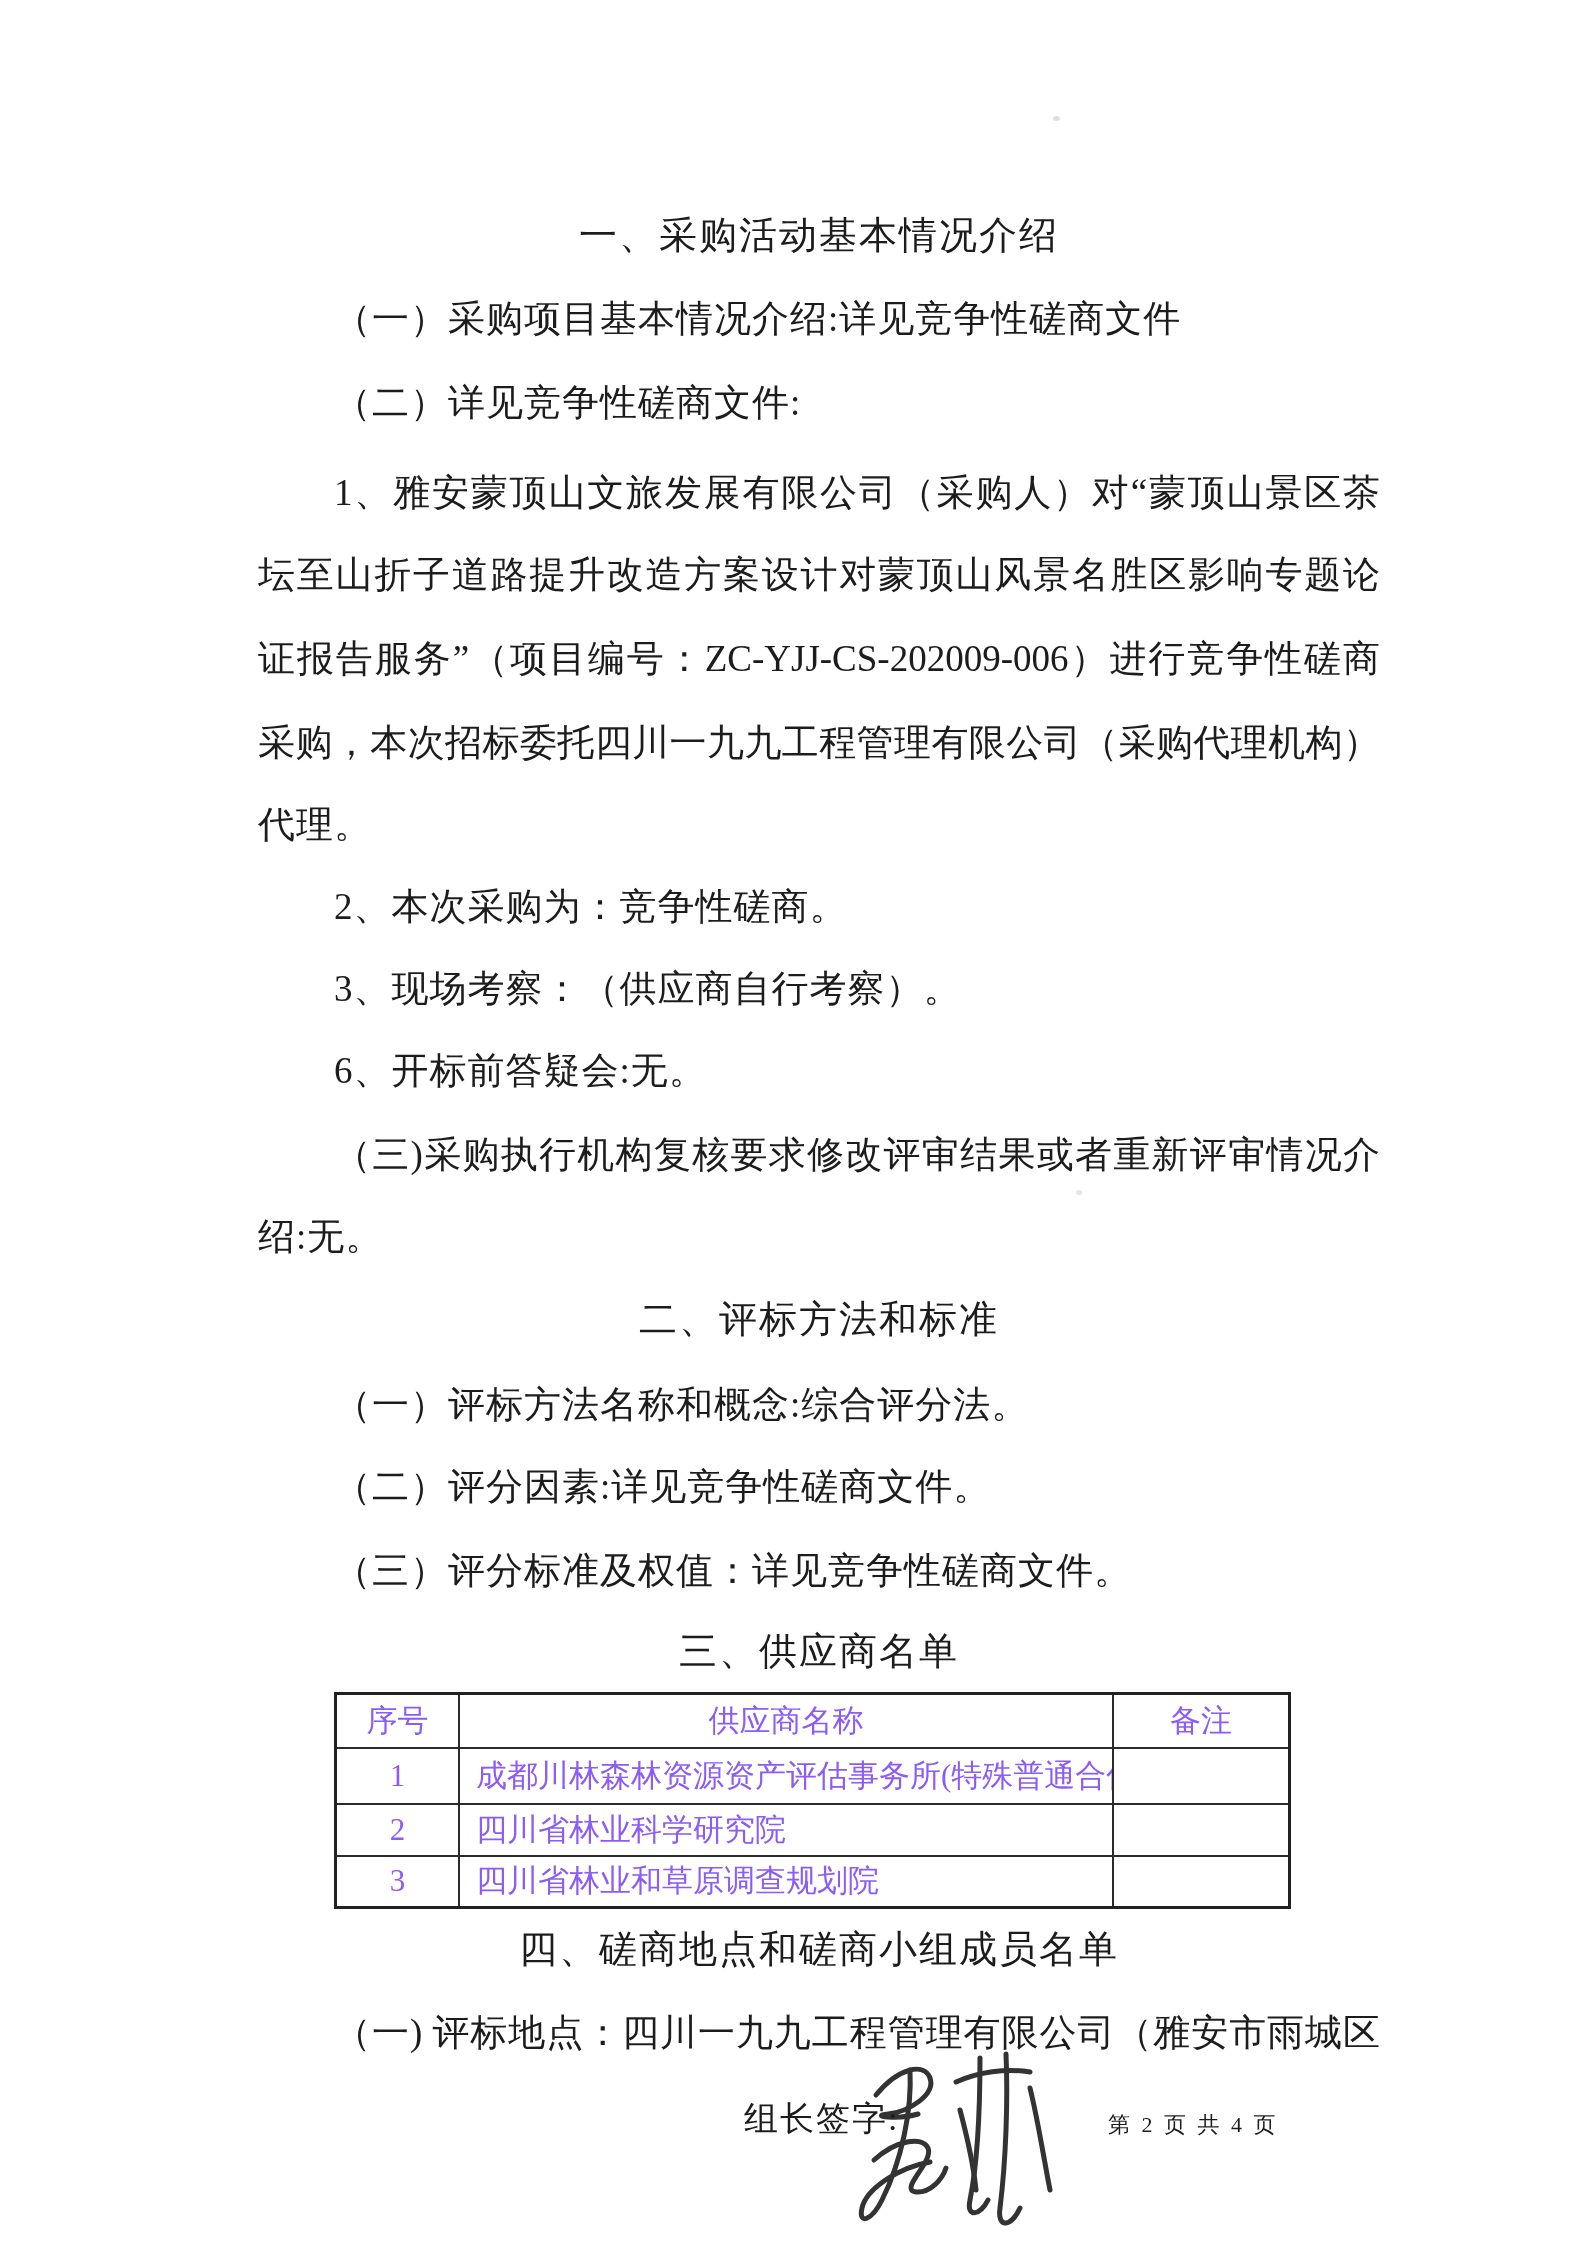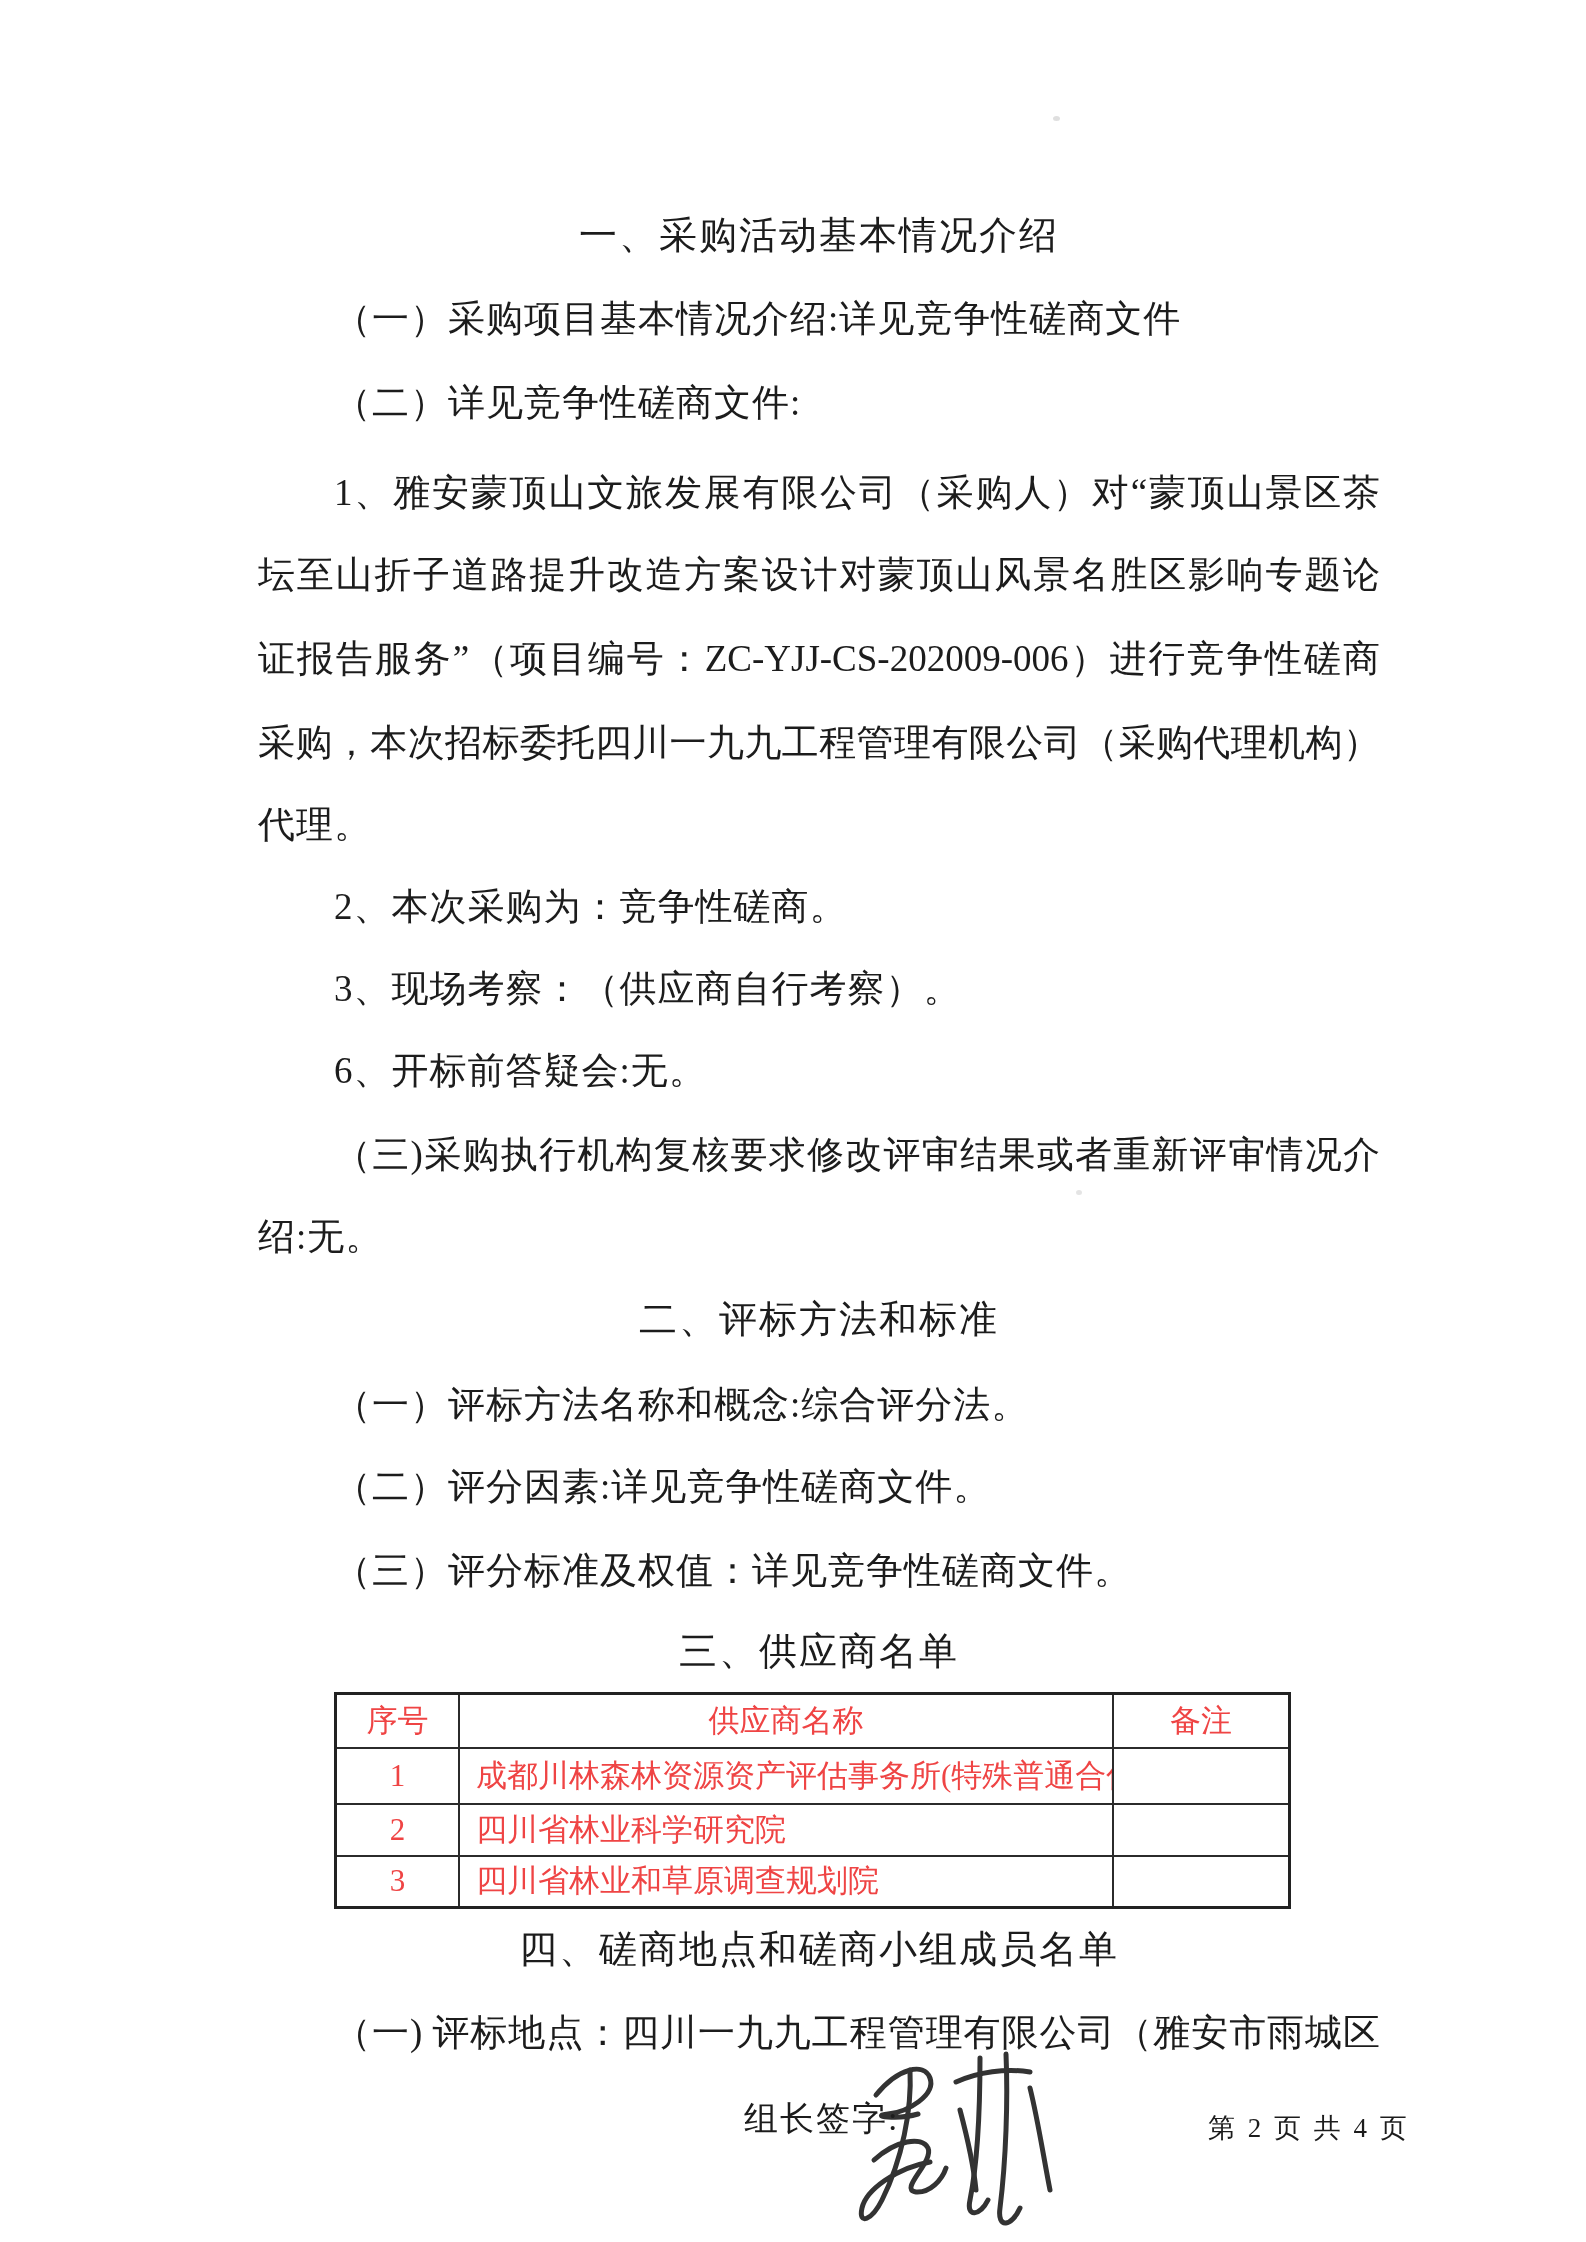--- a/index.html
+++ b/index.html
@@ -36,21 +36,21 @@
     white-space:nowrap;
   }
   
   .sup-table{
     position:absolute;
     left:334px;top:1692px;
     width:947px;height:216px;
     border-collapse:collapse;
     table-layout:fixed;
     font-size:31px;
-    color:#ef4444;
+    color:#8b5cf6;
   }
   .sup-table th,.sup-table td{
     border:2px solid #2b2b2b;
     padding:0;
     font-weight:400;
     overflow:hidden;
     white-space:nowrap;
   }
   .sup-table .c-no{width:121px;text-align:center;}
   .sup-table .c-name{width:652px;text-align:center;}
@@ -61,22 +61,22 @@
   .sup-table{border:3px solid #222;}
   
   .sig-label{
     position:absolute;
     left:744px;top:2096px;
     font-size:34px;
     letter-spacing:2px;
   }
   .page-info{
     position:absolute;
-    left:1208px;top:2110px;
-    font-size:27px;
+    left:1108px;top:2110px;
+    font-size:22px;
     letter-spacing:3px;
     white-space:nowrap;
   }
   .signature{
     position:absolute;
     left:838px;top:2040px;
     width:230px;height:210px;
   }
   
   .speck{position:absolute;background:#c9c9c9;border-radius:50%;}

